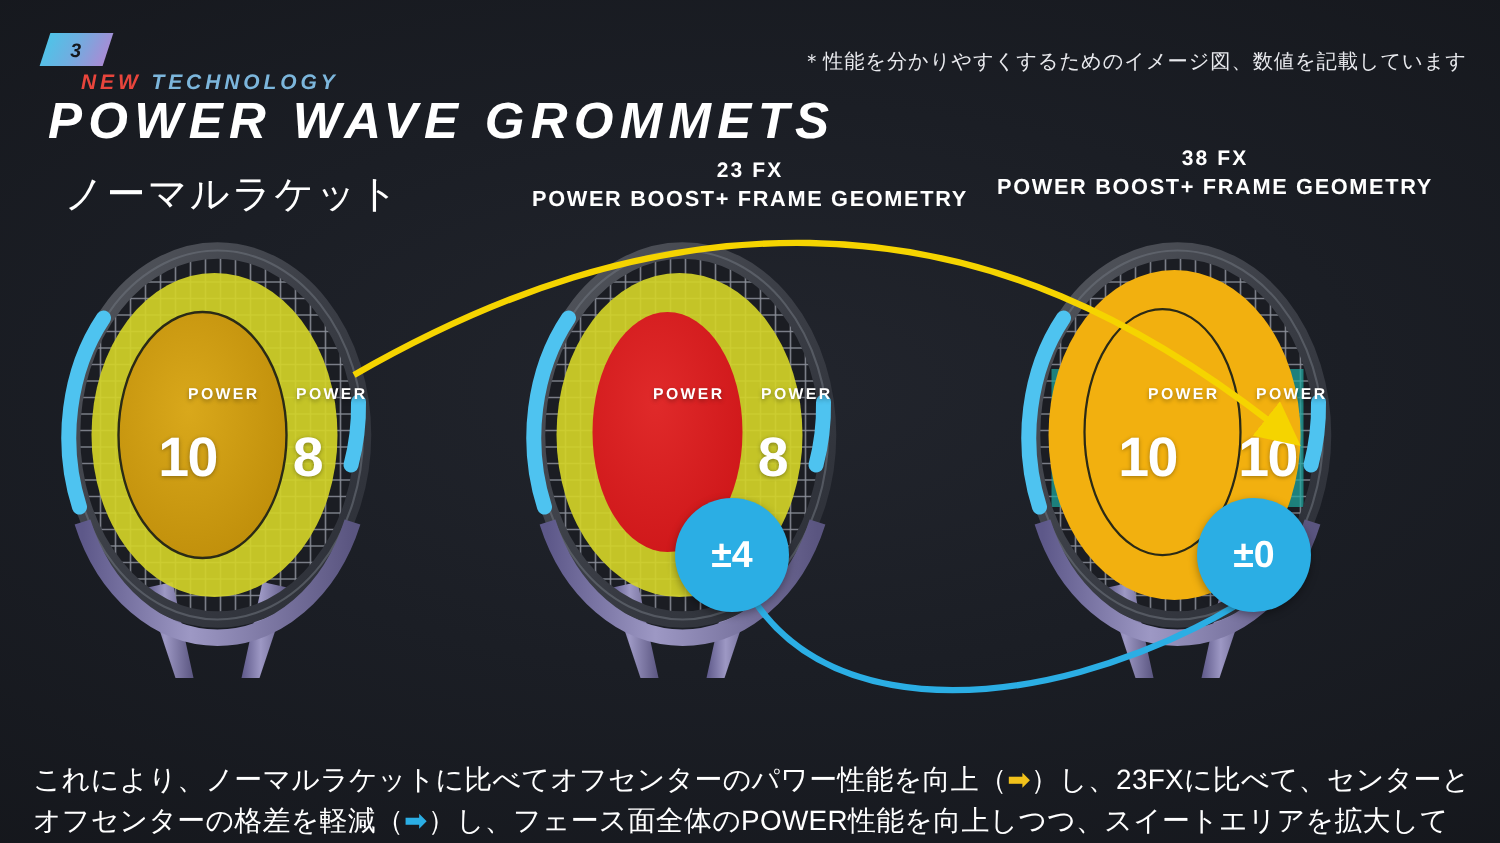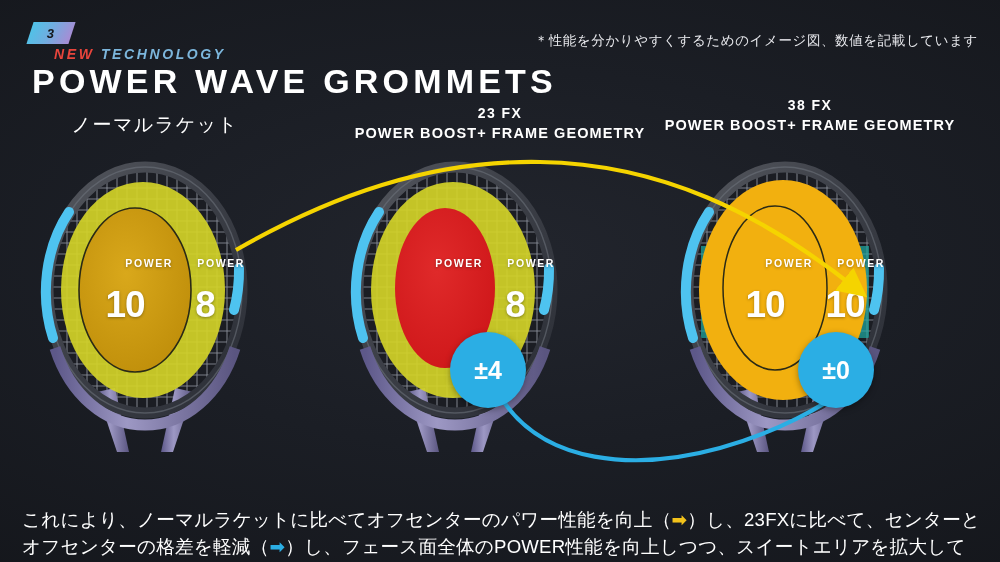--- a/index.html
+++ b/index.html
@@ -35,33 +35,33 @@
   }
   .kicker{
     position:absolute;left:36px;top:46px;
     font-size:14px;font-style:italic;font-weight:bold;
     letter-spacing:2.6px;white-space:nowrap;margin-left:18px;
   }
   .kicker .k-new{color:#E8453C;}
   .kicker .k-tech{color:#7CB6DC;}
   .maintitle{
     position:absolute;left:32px;top:62px;
-    font-size:34px;font-weight:bold;
+    font-size:34px;font-style:italic;font-weight:bold;
     letter-spacing:4.2px;color:#ffffff;white-space:nowrap;
   }
   .note{
     position:absolute;right:22px;top:20px;
     font-size:13.5px;color:#e9eaee;letter-spacing:0.6px;white-space:nowrap;margin-top:12px;
   }
 
   
   .col-head{
     position:absolute;text-align:center;color:#fff;white-space:nowrap;
   }
-  .col-head .ttl-jp{font-size:19px;letter-spacing:1.5px;}
+  .col-head .ttl-jp{font-size:26px;letter-spacing:1.5px;}
   .col-head .ttl-model{font-size:14px;font-weight:bold;letter-spacing:1.4px;line-height:1.38;}
   .col-head .ttl-sub{font-size:14.5px;font-weight:bold;letter-spacing:1.1px;line-height:1.38;}
 
   #head-1{left:0;width:310px;top:112px;}
   #head-2{left:290px;width:420px;top:104px;}
   #head-3{left:620px;width:380px;top:96px;}
 
   
   .racket{position:absolute;width:250px;height:300px;}
   #racket-1{left:25px;top:160px;}

